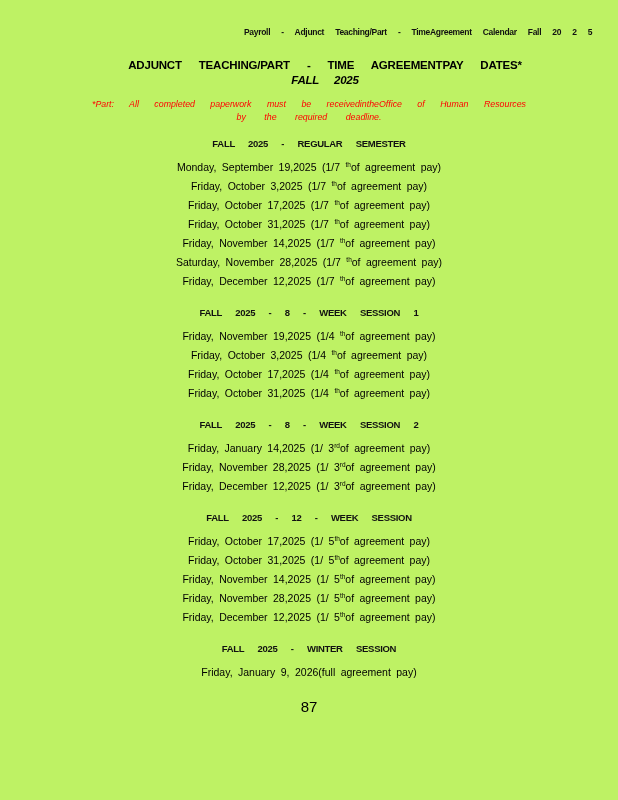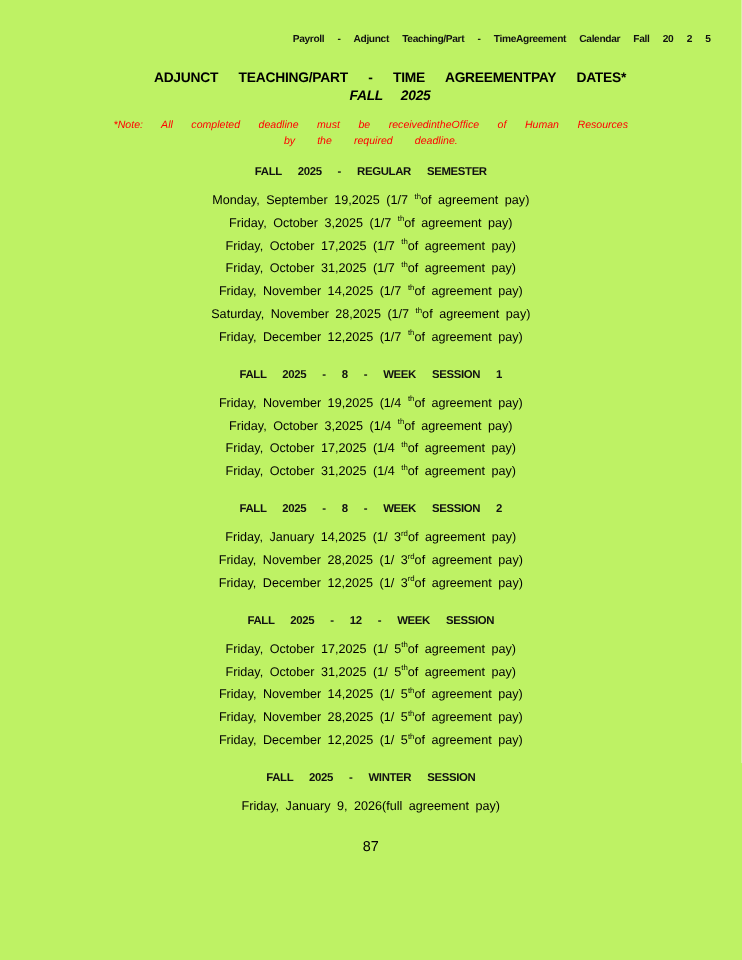--- a/index.html
+++ b/index.html
@@ -26,36 +26,36 @@
 
   .sections{position:absolute;top:138px;left:0;width:100%;text-align:center;}
   .section{margin:0 0 16px 0;}
   .section-header{
     font-size:9.5px;font-weight:bold;letter-spacing:-0.3px;word-spacing:11px;
     line-height:12px;margin-bottom:8px;color:#111;
   }
   .date-line{font-size:10.5px;word-spacing:2.5px;line-height:19px;white-space:nowrap;}
   .date-line sup{font-size:6.5px;line-height:0;letter-spacing:0;}
 
-  .footer{width:100%;text-align:center;font-size:12px;margin-top:4px;}
+  .footer{width:100%;text-align:center;font-size:15px;margin-top:4px;}
 </style>
 </head>
 <body>
 
 <div class="doc">
 
   <div class="top-header">Payroll - Adjunct Teaching/Part - TimeAgreement Calendar Fall 20 2 5</div>
 
   <div class="title-block">
     <div class="title-line1">ADJUNCT TEACHING/PART - TIME AGREEMENTPAY DATES*</div>
     <div class="title-line2">FALL 2025</div>
   </div>
 
   <div class="note-block" style="color: rgb(255, 0, 0);">
-    <div class="note-line1">*Note: All completed deadline must be receivedintheOffice of Human Resources</div>
+    <div class="note-line1">*Part: All completed paperwork must be receivedintheOffice of Human Resources</div>
     <div class="note-line2">by the required deadline.</div>
   </div>
 
   <div class="sections">
 
     <div class="section">
         <div class="section-header">FALL 2025 - REGULAR SEMESTER</div>
         <div class="date-line"><span>Monday, September 19,2025 (1/7 </span><sup>th</sup><span>of agreement pay)</span></div>
         <div class="date-line"><span>Friday, October 3,2025 (1/7 </span><sup>th</sup><span>of agreement pay)</span></div>
         <div class="date-line"><span>Friday, October 17,2025 (1/7 </span><sup>th</sup><span>of agreement pay)</span></div>

